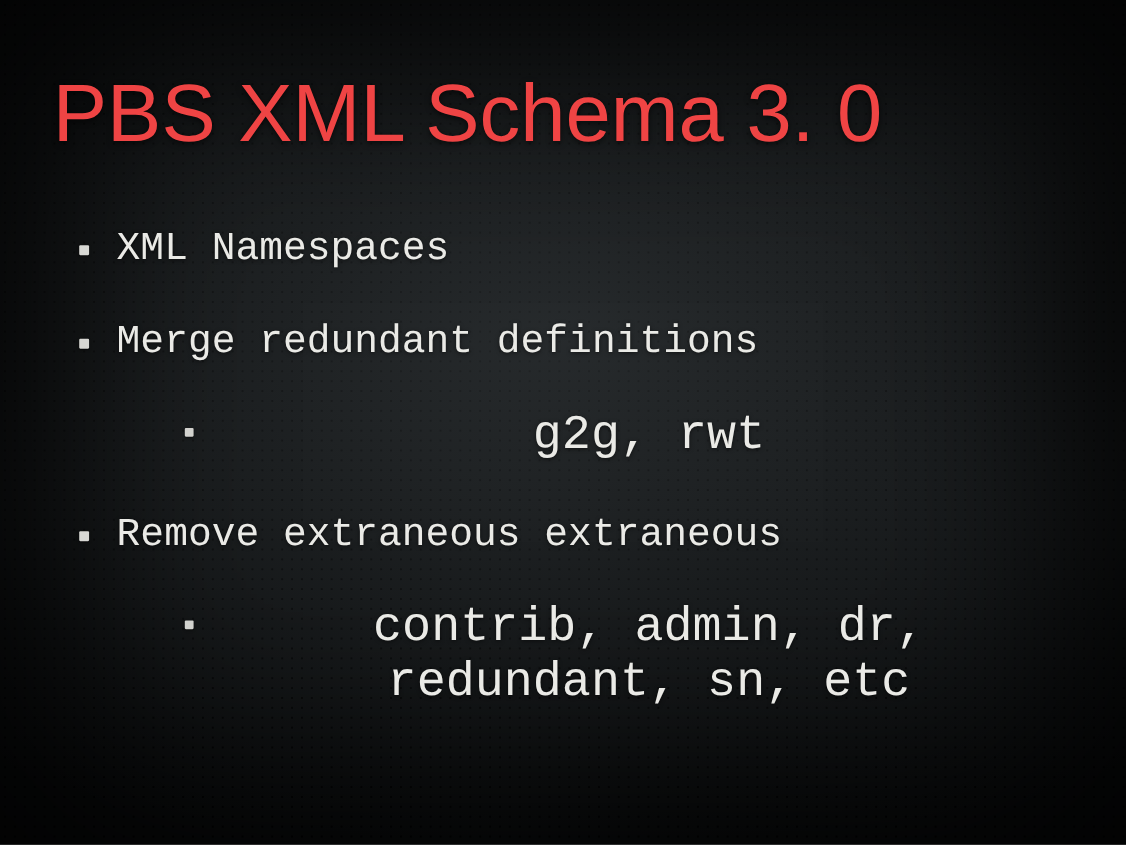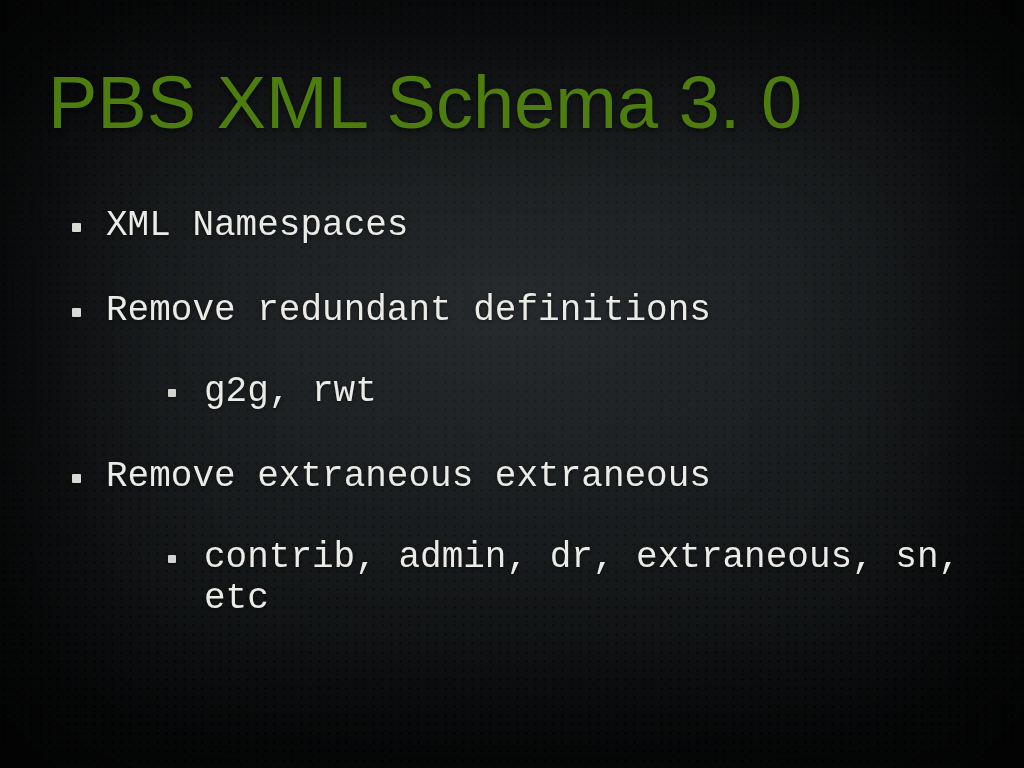--- a/index.html
+++ b/index.html
@@ -34,21 +34,21 @@
     pointer-events: none;
   }
   .content {
     position: relative;
     padding: 60px 48px 0 48px;
   }
   h1.title {
     font-size: 74px;
     font-weight: 400;
     letter-spacing: 0px;
-    color: #4d7c0f;
+    color: #ef4444;
     text-shadow: 0 2px 6px rgba(0,0,0,0.6);
     margin-bottom: 60px;
   }
   ul {
     list-style: none;
   }
   .lvl1 > li {
     position: relative;
     padding-left: 58px;
     margin-bottom: 44px;
@@ -68,23 +68,24 @@
     border-radius: 1px;
     box-shadow: 0 1px 2px rgba(0,0,0,0.5);
   }
   .lvl2 {
     margin-top: 40px;
   }
   .lvl2 > li {
     position: relative;
     padding-left: 98px;
     margin-bottom: 40px;
-    font-size: 36px;
+    font-size: 44px;
     color: #eaeae6;
     text-shadow: 0 1px 4px rgba(0,0,0,0.55);
+    text-align: center;
   }
   .lvl2 > li::before {
     content: "";
     position: absolute;
     left: 62px;
     top: 18px;
     width: 8px;
     height: 8px;
     background: #d2d2ce;
     border-radius: 1px;
@@ -98,29 +99,29 @@
 <div class="vignette"></div>
 
 <div class="content">
   <h1 class="title">PBS XML Schema 3. 0</h1>
 
   <ul class="lvl1">
     <li>
       <span>XML Namespaces</span>
     </li>
     <li>
-      <span>Remove redundant definitions</span>
+      <span>Merge redundant definitions</span>
       <ul class="lvl2">
         <li>
           <span>g2g, rwt</span>
         </li>
       </ul>
     </li>
     <li>
       <span>Remove extraneous extraneous</span>
       <ul class="lvl2">
         <li>
-          <span>contrib, admin, dr, extraneous, sn, etc</span>
+          <span>contrib, admin, dr, redundant, sn, etc</span>
         </li>
       </ul>
     </li>
   </ul>
 </div>
 
 </body></html>

